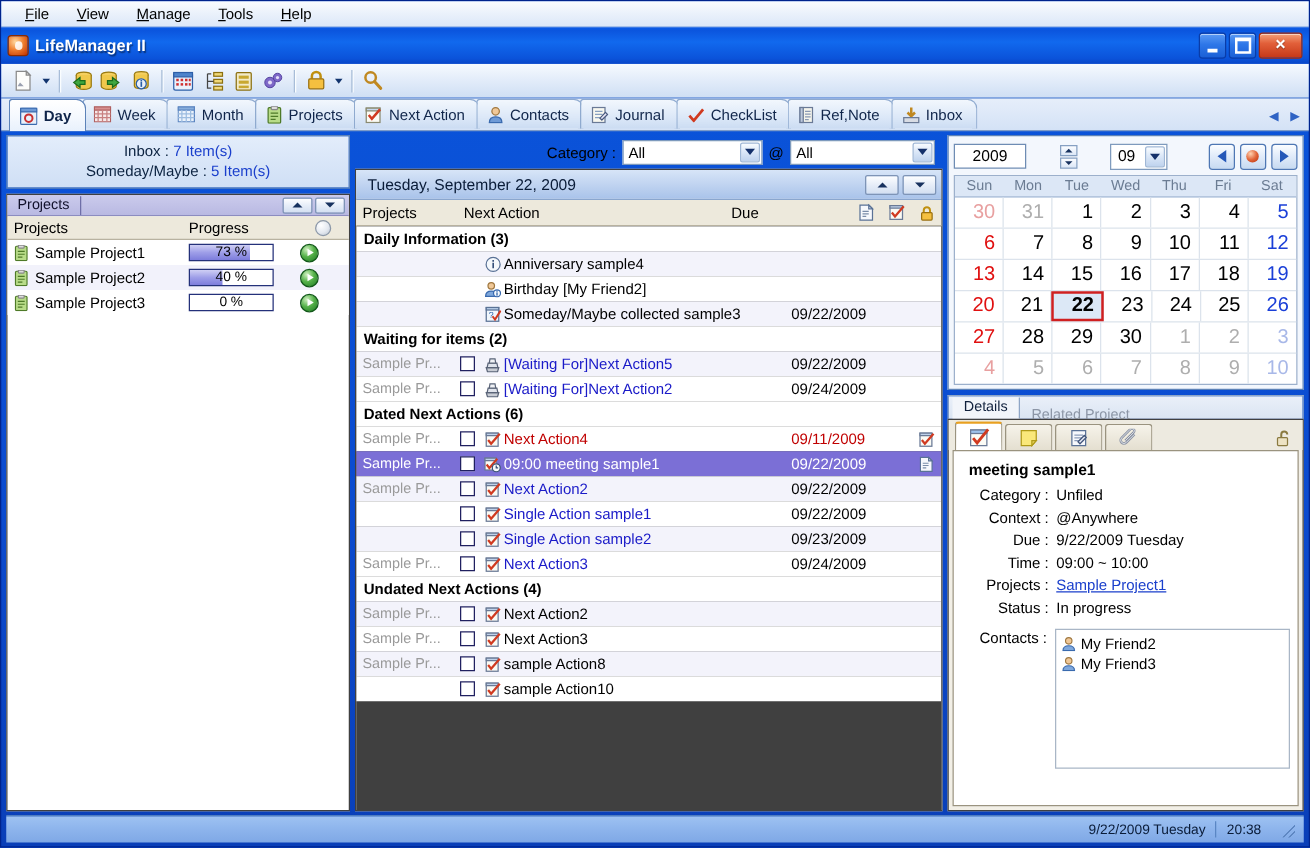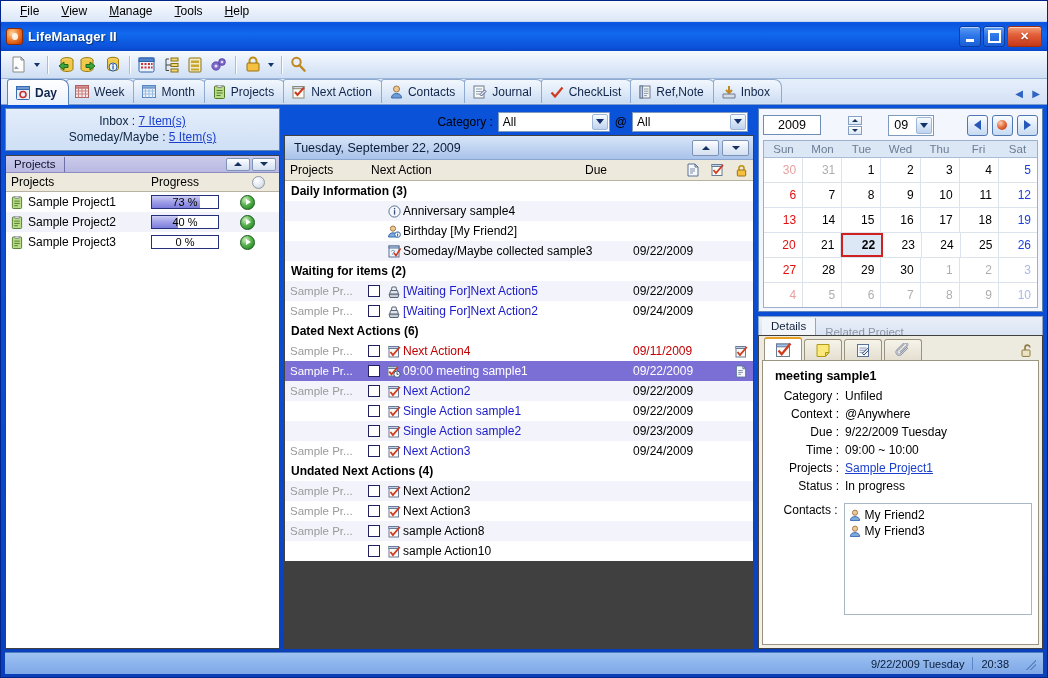--- a/index.html
+++ b/index.html
@@ -139,21 +139,21 @@
   
   #inbox-box {
     background: linear-gradient(180deg,#E3EDFB 0%,#CFDFF5 100%);
     border: 1px solid #5C82B8;
     padding: 4px 10px 5px;
     text-align: center;
     flex: 0 0 auto;
   }
   .inbox-row { font-size: 12px; color:#102A52; padding:1px 0; white-space:nowrap; }
   .inbox-row .lbl { color:#0B2240; }
-  .inbox-row a { color:#1A3FCC; text-decoration: underline; cursor:pointer;text-align:center; }
+  .inbox-row a { color:#1A3FCC; cursor:pointer;text-align:center; }
 
   
   #projects-panel {
     margin-top: 4px; flex: 1 1 auto;
     border: 1px solid #404040;
     background: #fff;
     display: flex; flex-direction: column; min-height:0;
   }
   #proj-tabhdr {
     height: 17px; flex:0 0 17px;
@@ -329,21 +329,21 @@
   .nav-btn .dot{width:10px;height:10px;border-radius:50%;
     background:radial-gradient(circle at 35% 30%,#FFD2B0 0%,#E2663A 50%,#B5300C 100%);}
 
   #cal-grid { margin-top:3px; border:1px solid #9CB0CC; background:#fff; }
   .cal-hrow { display:flex; background:#DCE7F6; border-bottom:1px solid #A8BCD6; }
   .cal-hrow div { flex:1; text-align:center; font-size:11.5px; color:#6B7C93; padding:2px 0; }
   .cal-row { display:flex; border-bottom:1px solid #DCE3EC; }
   .cal-row:last-child{ border-bottom:none; }
   .cal-cell {
     flex:1; height:24px; display:flex; align-items:center; justify-content:flex-end;
-    padding-right:6px; font-size:12px; color:#000;
+    padding-right:6px; font-size:16px; color:#000;
     border-right:1px solid #DCE3EC;
   }
   .cal-cell:last-child{ border-right:none; }
   .cal-cell.sun { color:#E01010; }
   .cal-cell.sat { color:#1A3FD8; }
   .cal-cell.out { color:#AEAEAE; }
   .cal-cell.out.sun { color:#E8A0A0; }
   .cal-cell.out.sat { color:#A8B8E8; }
   .cal-cell.today {
     border:2px solid #D02020; background:#DCE8F6; font-weight:bold;

